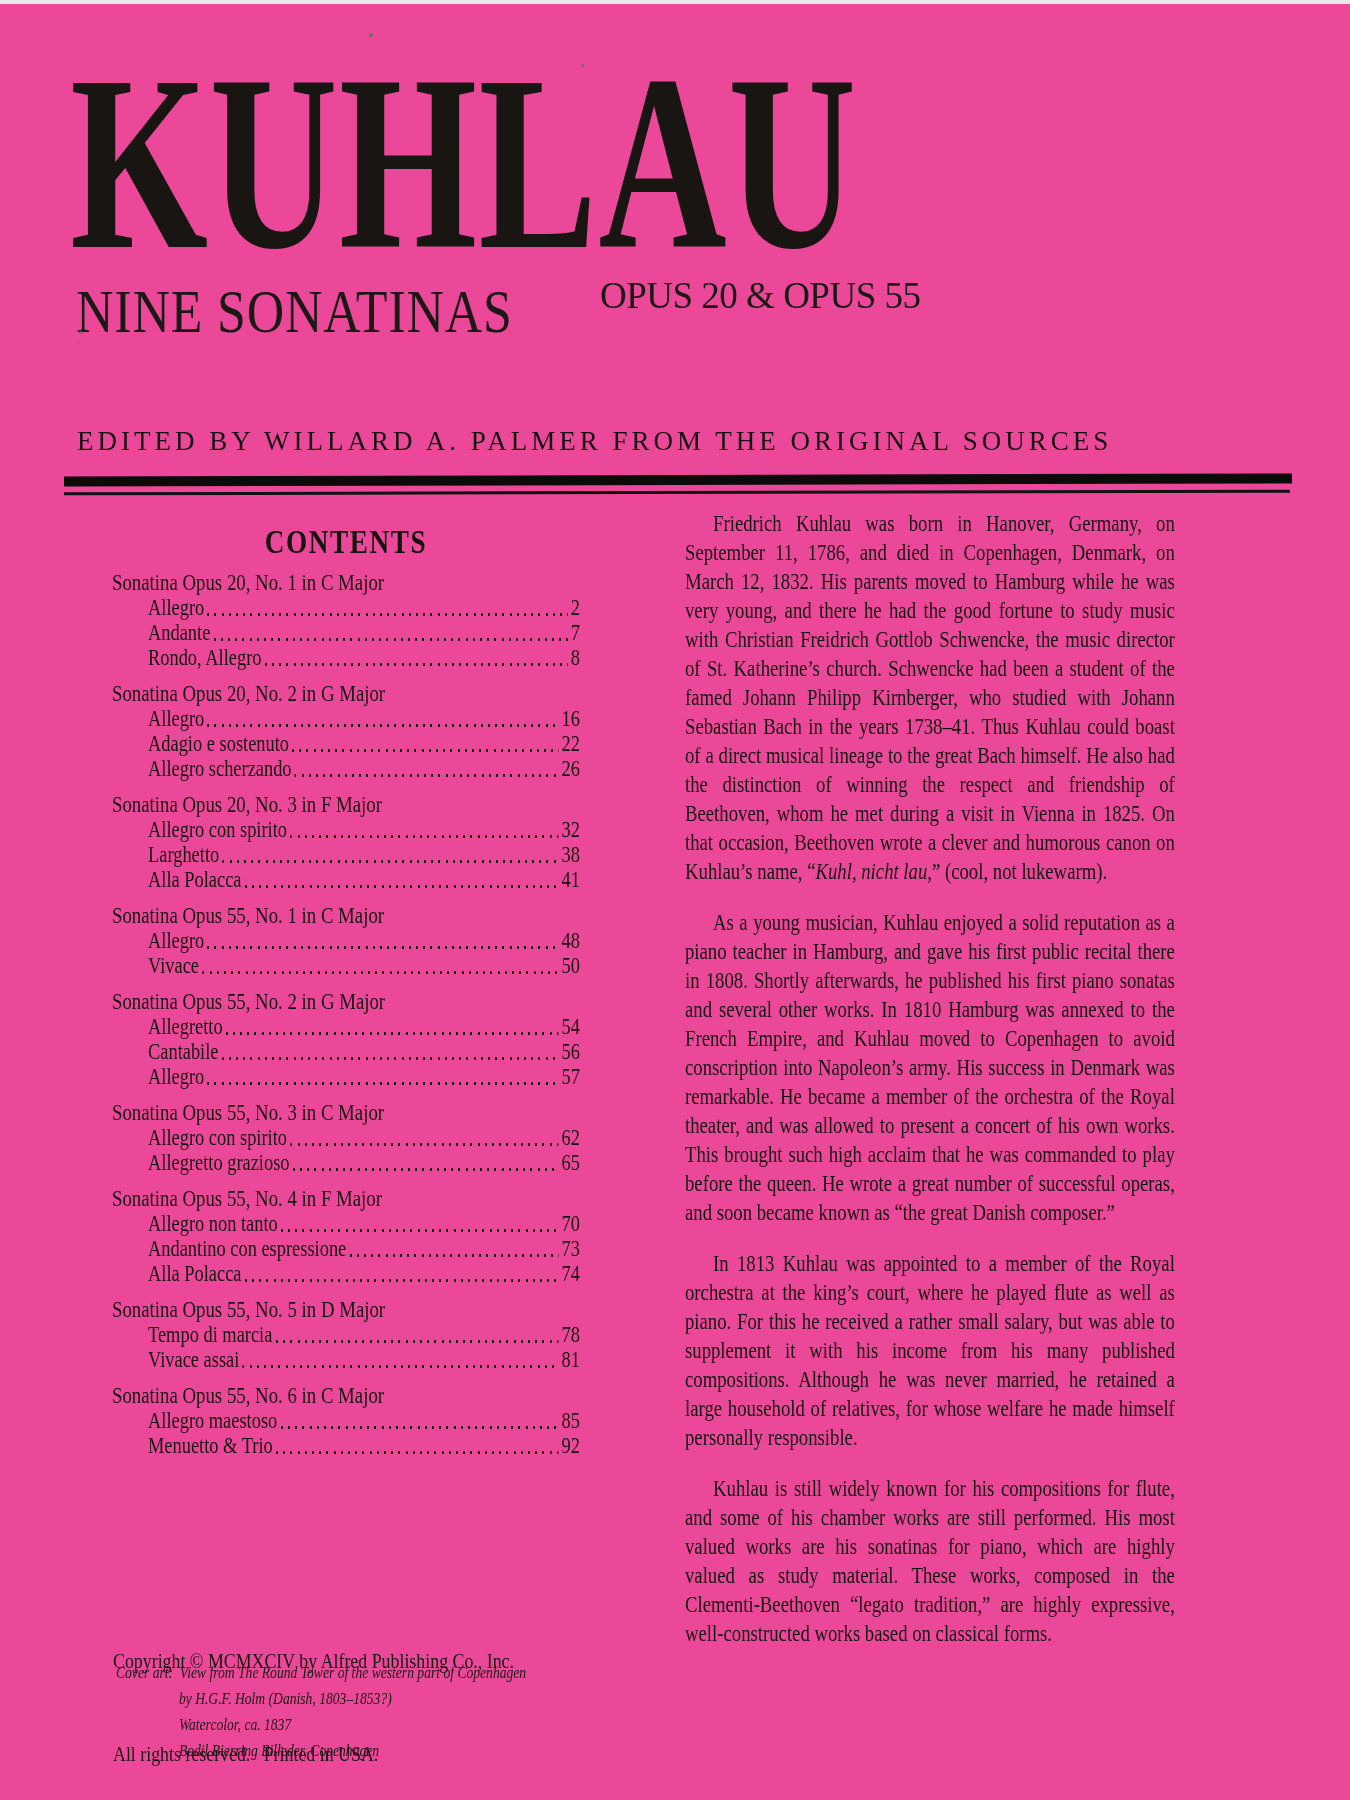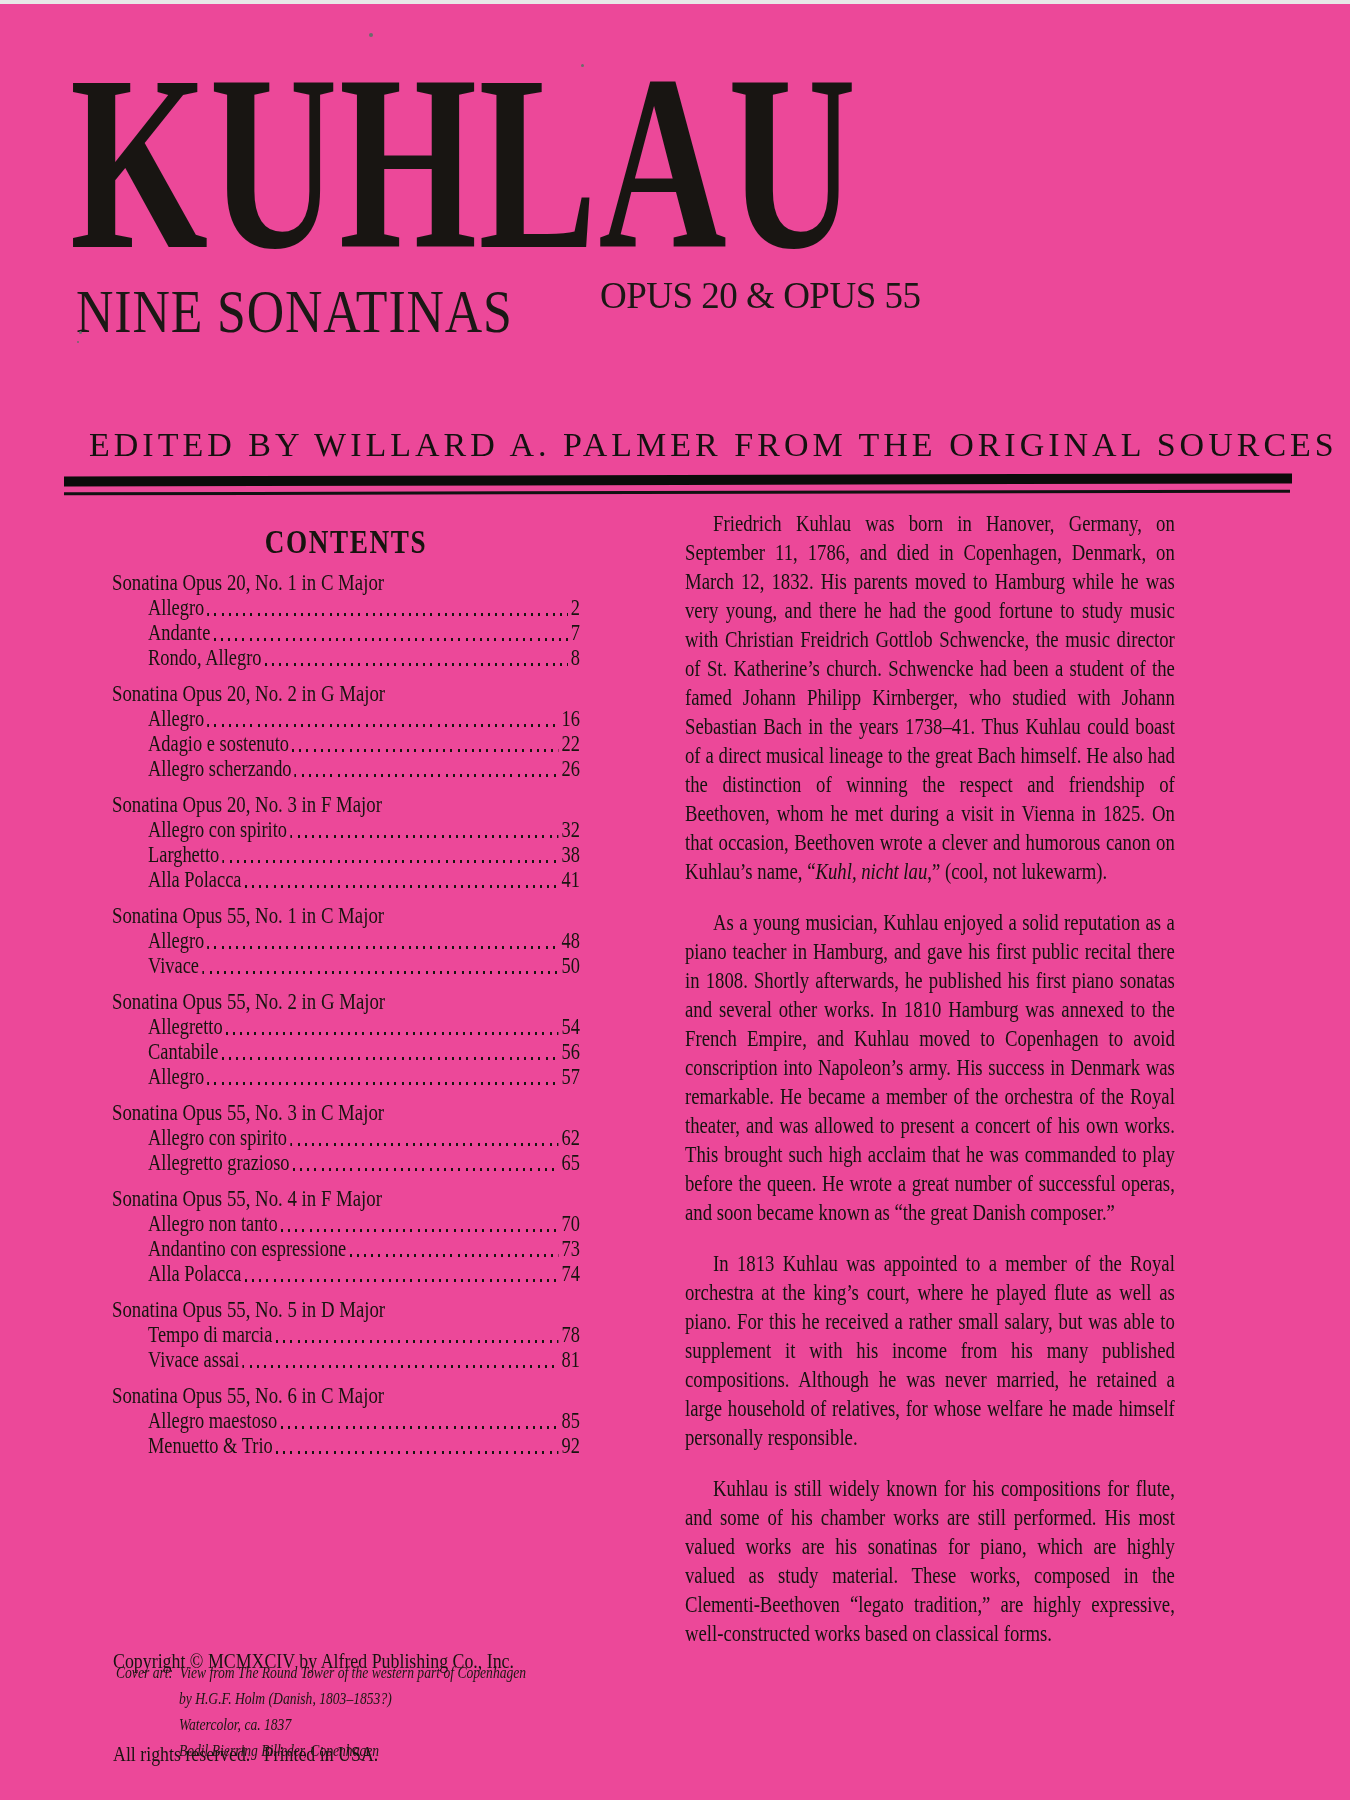--- a/index.html
+++ b/index.html
@@ -19,22 +19,22 @@
     position:absolute; left:76px; top:277px;
     font-size:61px; line-height:1; letter-spacing:1px; white-space:nowrap;
     transform:scaleX(0.85); transform-origin:top left; color:#1b1815;
   }
   .opus {
     position:absolute; left:600px; top:275px;
     font-size:37px; line-height:34px; letter-spacing:-0.5px; white-space:nowrap;
     color:#1b1815;
   }
   .edited {
-    position:absolute; left:89px; top:424px;
-    font-size:34px; line-height:1; letter-spacing:4px; white-space:nowrap;
+    position:absolute; left:77px; top:424px;
+    font-size:27px; line-height:1; letter-spacing:4px; white-space:nowrap;
     color:#141210;
   }
   .rule-thick {
     position:absolute; left:64px; top:471px; width:1228px; height:10px;
     background:#0c0b0a; transform:rotate(-0.15deg);
   }
   .rule-thin {
     position:absolute; left:64px; top:487px; width:1226px; height:3px;
     background:#111; transform:rotate(-0.12deg);
   }

